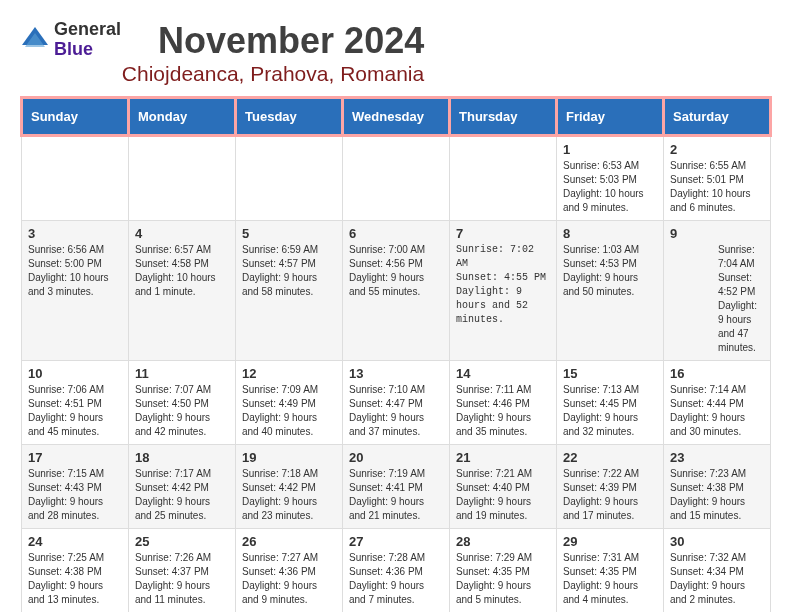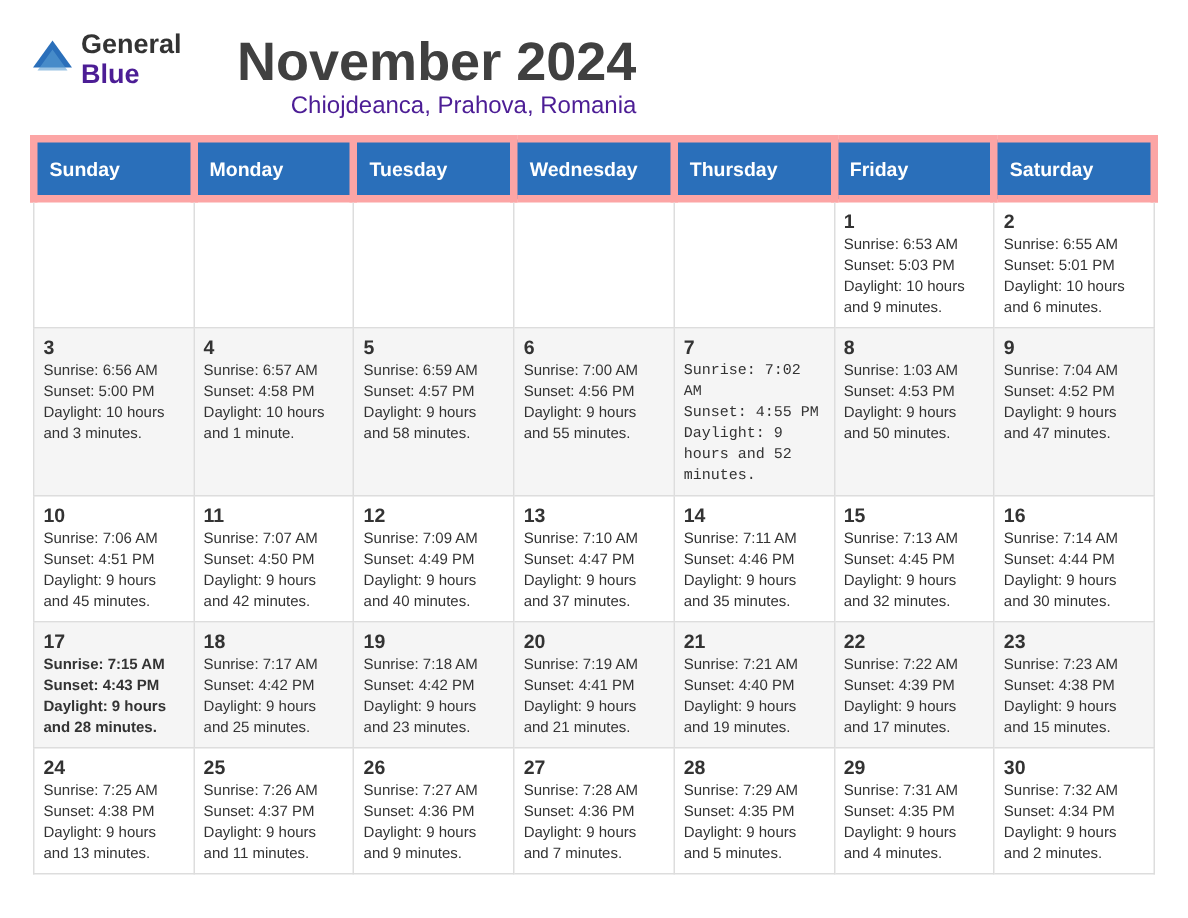--- a/index.html
+++ b/index.html
@@ -33,36 +33,36 @@
     .title-block {
       text-align: right;
     }
     .month-title {
       font-size: 36px;
       font-weight: bold;
       color: #404040;
       margin-left: 37px;
     }
     .location-title {
-      font-size: 16px;
-      color: #4c1d95;
+      font-size: 21px;
+      color: #7f1d1d;
     }
     .calendar-table {
       width: 100%;
       border-collapse: collapse;
       table-layout: fixed;
     }
     .calendar-table th {
       background: #2a6fba;
       color: #fff;
       text-align: left;
       padding: 10px 8px;
       font-size: 13px;
       font-weight: bold;
-      border: 5px solid #fca5a5;
+      border: 3px solid #fca5a5;
     }
     .calendar-table td {
       vertical-align: top;
       padding: 5px 6px;
       border: 1px solid #ddd;
       font-size: 10.5px;
       color: #333;
       height: 80px;
       background: #fff;
     }
@@ -168,21 +168,21 @@
 Daylight: 9 hours and 52 minutes.</div>
         </td>
         <td>
           <span class="day-number">8</span>
           <div class="cell-info" style="white-space: pre-line;">Sunrise: 1:03 AM
 Sunset: 4:53 PM
 Daylight: 9 hours and 50 minutes.</div>
         </td>
         <td>
           <span class="day-number">9</span>
-          <div class="cell-info" style="white-space: pre-line;">Sunrise: 7:04 AM
+          <div class="cell-info" style="white-space: pre-line; margin-left: 48px;">Sunrise: 7:04 AM
 Sunset: 4:52 PM
 Daylight: 9 hours and 47 minutes.</div>
         </td>
       </tr>
       <tr>
         <td>
           <span class="day-number">10</span>
           <div class="cell-info" style="white-space: pre-line;">Sunrise: 7:06 AM
 Sunset: 4:51 PM
 Daylight: 9 hours and 45 minutes.</div>
@@ -220,21 +220,21 @@
         <td>
           <span class="day-number">16</span>
           <div class="cell-info" style="white-space: pre-line;">Sunrise: 7:14 AM
 Sunset: 4:44 PM
 Daylight: 9 hours and 30 minutes.</div>
         </td>
       </tr>
       <tr>
         <td>
           <span class="day-number">17</span>
-          <div class="cell-info" style="white-space: pre-line; font-weight: bold;">Sunrise: 7:15 AM
+          <div class="cell-info" style="white-space: pre-line;">Sunrise: 7:15 AM
 Sunset: 4:43 PM
 Daylight: 9 hours and 28 minutes.</div>
         </td>
         <td>
           <span class="day-number">18</span>
           <div class="cell-info" style="white-space: pre-line;">Sunrise: 7:17 AM
 Sunset: 4:42 PM
 Daylight: 9 hours and 25 minutes.</div>
         </td>
         <td>

